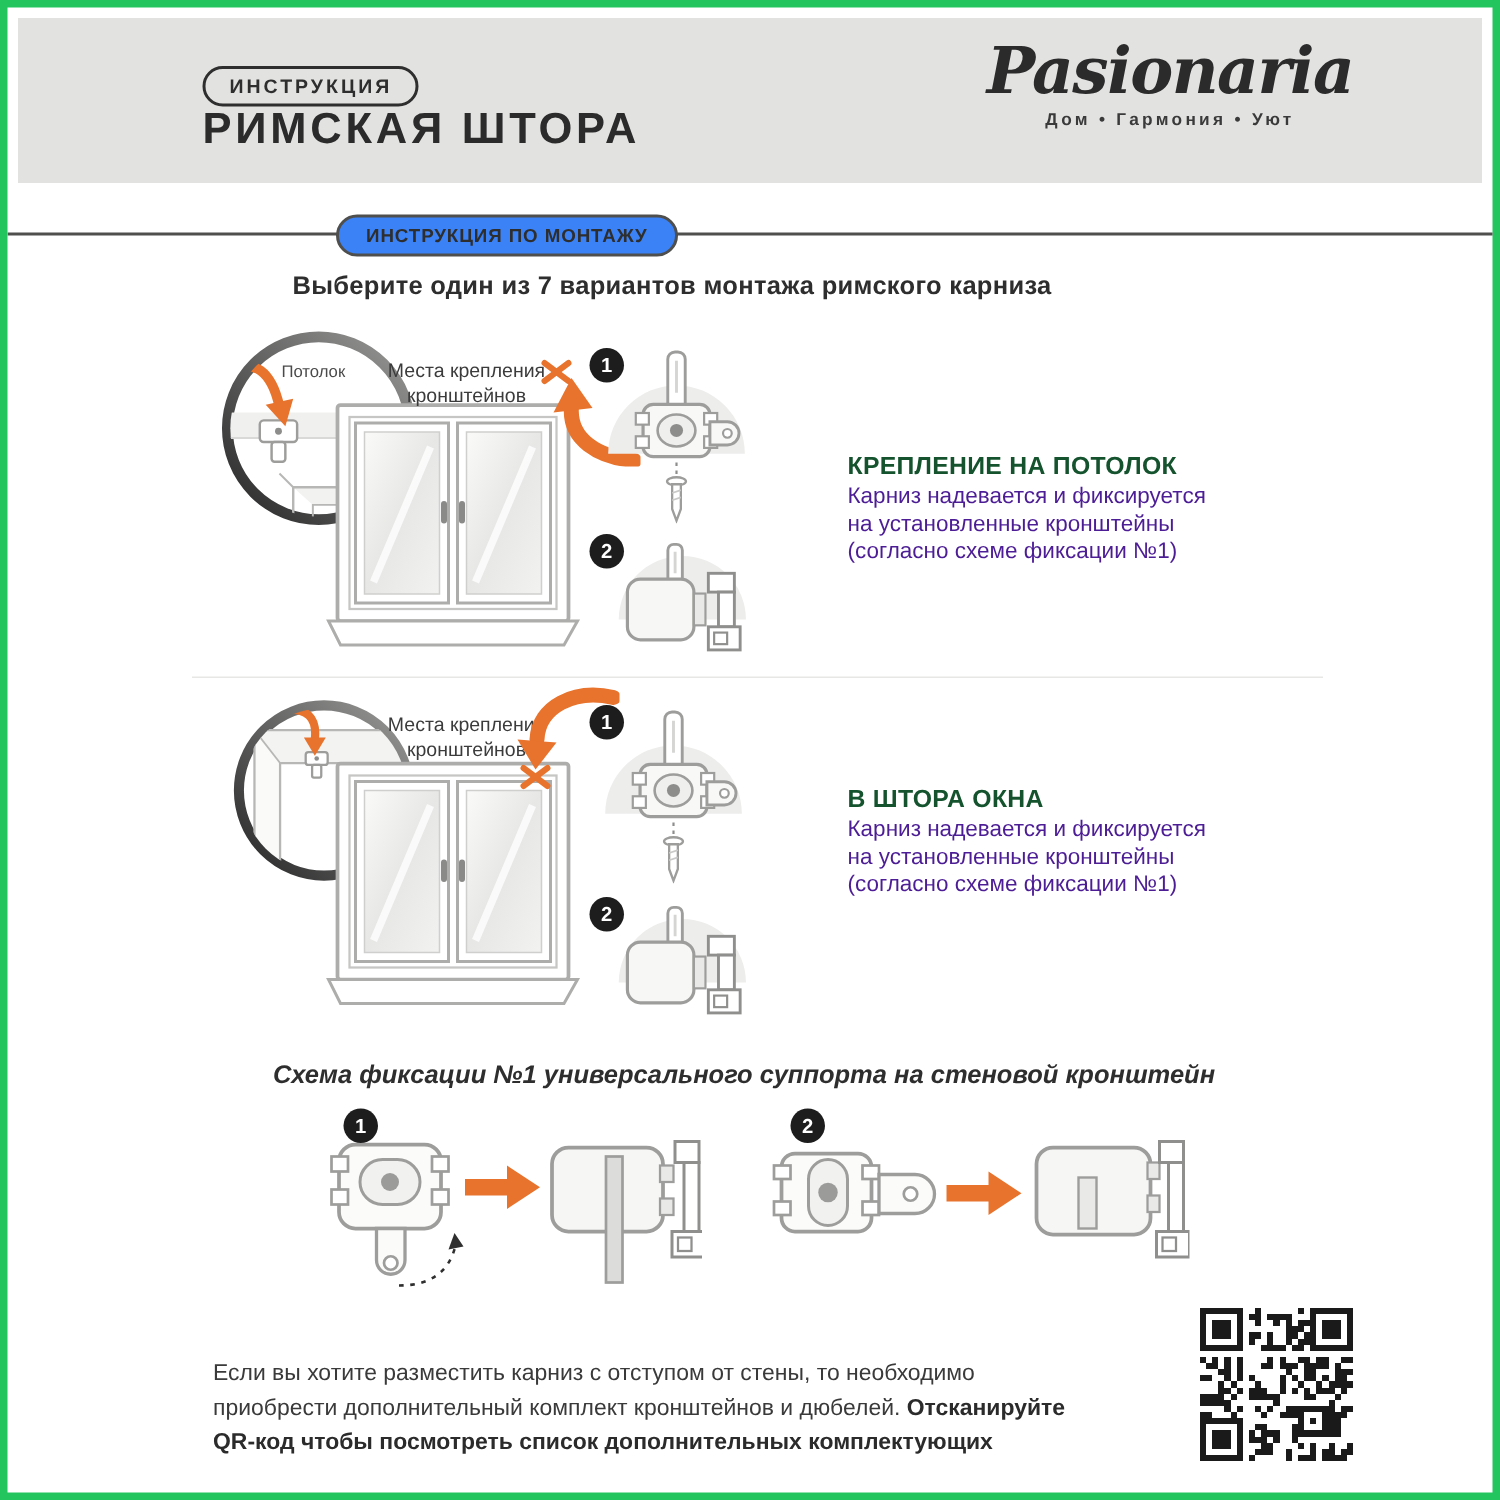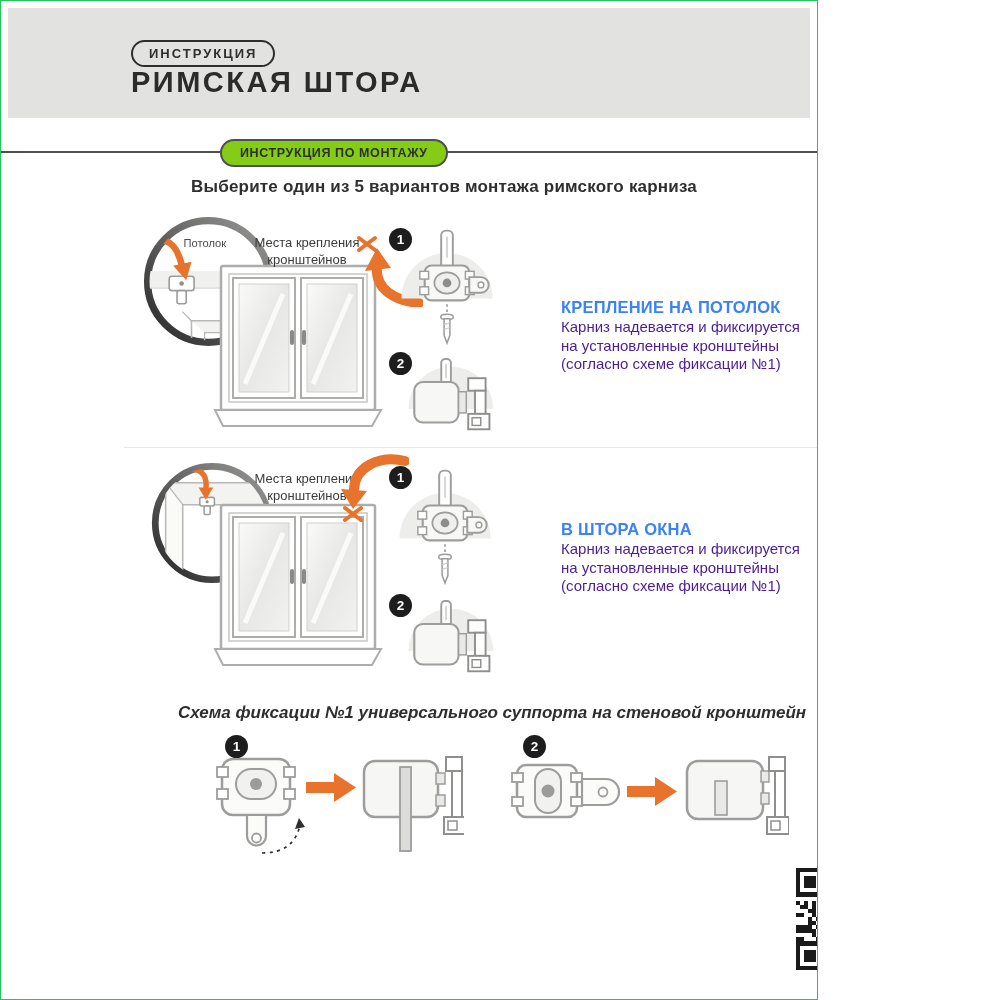--- a/index.html
+++ b/index.html
@@ -1,36 +1,36 @@
 <!DOCTYPE html>
 <html><head>
 <meta charset="utf-8">
 <style>
   html,body{margin:0;padding:0;background:#fff;}
-  #page{position:relative;width:818px;height:1000px;background:#fff;border:1px solid #22c55e;
+  #page{position:relative;width:1000px;height:1000px;background:#fff;border:5px solid #22c55e;
         box-sizing:border-box;font-family:"Liberation Sans",sans-serif;color:#2e2e2e;overflow:hidden;}
   .abs{position:absolute;}
   
   .header{position:absolute;left:7px;top:7px;right:7px;height:110px;background:#E2E2E1;}
   .hbadge{position:absolute;left:123px;top:32px;border:2px solid #2e2e2e;border-radius:16px;
           padding:4px 16px;font-size:13px;letter-spacing:2px;font-weight:700;color:#2e2e2e;}
   .htitle{position:absolute;left:123px;top:58px;font-size:29px;font-weight:700;letter-spacing:2.5px;color:#2b2b2b;}
   .logo{position:absolute;left:613px;top:12px;width:310px;text-align:center;}
   .logo-name{font-family:"DejaVu Serif",serif;font-style:italic;font-weight:700;font-size:43px;
              line-height:1.15;color:#2b2b2b;letter-spacing:-1px;}
   .logo-tag{font-size:11.5px;letter-spacing:2.2px;font-weight:700;color:#3a3a3a;margin-top:1px;}
   
   .mline{position:absolute;left:0;top:150px;width:1000px;border-top:2px solid #4f4f4e;}
-  .mpill{position:absolute;left:219px;top:138px;height:24px;line-height:24px;padding:0 18px;background:#84cc16;
+  .mpill{position:absolute;left:219px;top:138px;height:24px;line-height:24px;padding:0 18px;background:#3b82f6;
          border:2px solid #4f4f4e;border-radius:15px;font-size:12.5px;font-weight:700;letter-spacing:.6px;z-index:2;}
   .intro{position:absolute;left:190px;top:176px;font-size:17px;font-weight:700;letter-spacing:.2px;}
   .caption{position:absolute;font-size:13px;line-height:1.32;text-align:center;color:#3b3b3b;width:132px;margin-top:12px;}
   .num{position:absolute;width:23px;height:23px;border-radius:50%;background:#1d1d1d;color:#fff;
        font-size:13.5px;font-weight:700;display:flex;align-items:center;justify-content:center;z-index:3;}
-  .opt-title{position:absolute;font-size:16.5px;font-weight:700;letter-spacing:.2px;color:#3b82f6;}
+  .opt-title{position:absolute;font-size:16.5px;font-weight:700;letter-spacing:.2px;color:#14532d;}
   .opt-body{position:absolute;font-size:15px;line-height:18.6px;color:#4c1d95;}
   .divider{position:absolute;left:123px;top:446px;width:754px;height:1px;background:#e7e7e6;}
   .fix-heading{position:absolute;left:0;top:702px;width:982px;text-align:center;font-size:17px;font-weight:700;font-style:italic;}
   .footer-text{position:absolute;left:137px;top:899px;width:580px;font-size:15.3px;line-height:23px;color:#3a3a3a;}
   .footer-text strong{color:#2b2b2b;}
   svg{display:block;}
 </style>
 </head>
 <body>
 
@@ -48,26 +48,30 @@
           <stop offset="0.5" stop-color="#e7e7e6"></stop>
           <stop offset="1" stop-color="#f2f2f1"></stop>
       </linearGradient>
     </defs>
   </svg>
 
   
   <div class="header">
     <span class="hbadge">ИНСТРУКЦИЯ</span>
     <div class="htitle">РИМСКАЯ ШТОРА</div>
+    <div class="logo">
+      <div class="logo-name">Pasionaria</div>
+      <div class="logo-tag">Дом  •  Гармония  •  Уют</div>
+    </div>
   </div>
 
   
   <div class="mline"></div>
   <div class="mpill">ИНСТРУКЦИЯ ПО МОНТАЖУ</div>
-  <div class="intro">Выберите один из 5 вариантов монтажа римского карниза</div>
+  <div class="intro">Выберите один из 7 вариантов монтажа римского карниза</div>
 
   
   <div style="display:contents">
 
     
     <svg class="abs" style="left:142px;top:215px" width="131" height="131" viewBox="0 0 200 200">
       <defs>
           <clipPath id="clipC1">
             <circle cx="100" cy="100" r="90"></circle>
           </clipPath>
@@ -309,20 +313,21 @@
       <rect x="252" y="18" width="8" height="11" fill="#e9e9e8" stroke="#9d9d9c" stroke-width="1.5"></rect>
       <rect x="252" y="40" width="8" height="11" fill="#e9e9e8" stroke="#9d9d9c" stroke-width="1.5"></rect>
       <rect x="260" y="4" width="16" height="14" fill="#fff" stroke="#8f8f8e" stroke-width="2"></rect>
       <rect x="266" y="18" width="10" height="46" fill="#fff" stroke="#8f8f8e" stroke-width="2"></rect>
       <rect x="258" y="64" width="22" height="17" fill="#fff" stroke="#8f8f8e" stroke-width="2"></rect>
       <rect x="262" y="68" width="9" height="9" fill="#fff" stroke="#8f8f8e" stroke-width="1.5"></rect>
     </svg>
   </div>
 
   
+  <div class="footer-text"><span>Если вы хотите разместить карниз с отступом от стены, то необходимо приобрести дополнительный комплект кронштейнов и дюбелей.</span> <strong>Отсканируйте QR-код чтобы посмотреть список дополнительных комплектующих</strong></div>
 
   <svg class="abs" style="left:795px;top:867px" width="102" height="102" viewBox="0 0 25 25" shape-rendering="crispEdges" id="qr-svg">
       <rect x="0" y="0" width="1" height="1" fill="#1a1a1a"></rect>
       <rect x="1" y="0" width="1" height="1" fill="#1a1a1a"></rect>
       <rect x="2" y="0" width="1" height="1" fill="#1a1a1a"></rect>
       <rect x="3" y="0" width="1" height="1" fill="#1a1a1a"></rect>
       <rect x="4" y="0" width="1" height="1" fill="#1a1a1a"></rect>
       <rect x="5" y="0" width="1" height="1" fill="#1a1a1a"></rect>
       <rect x="6" y="0" width="1" height="1" fill="#1a1a1a"></rect>
       <rect x="9" y="0" width="1" height="1" fill="#1a1a1a"></rect>

